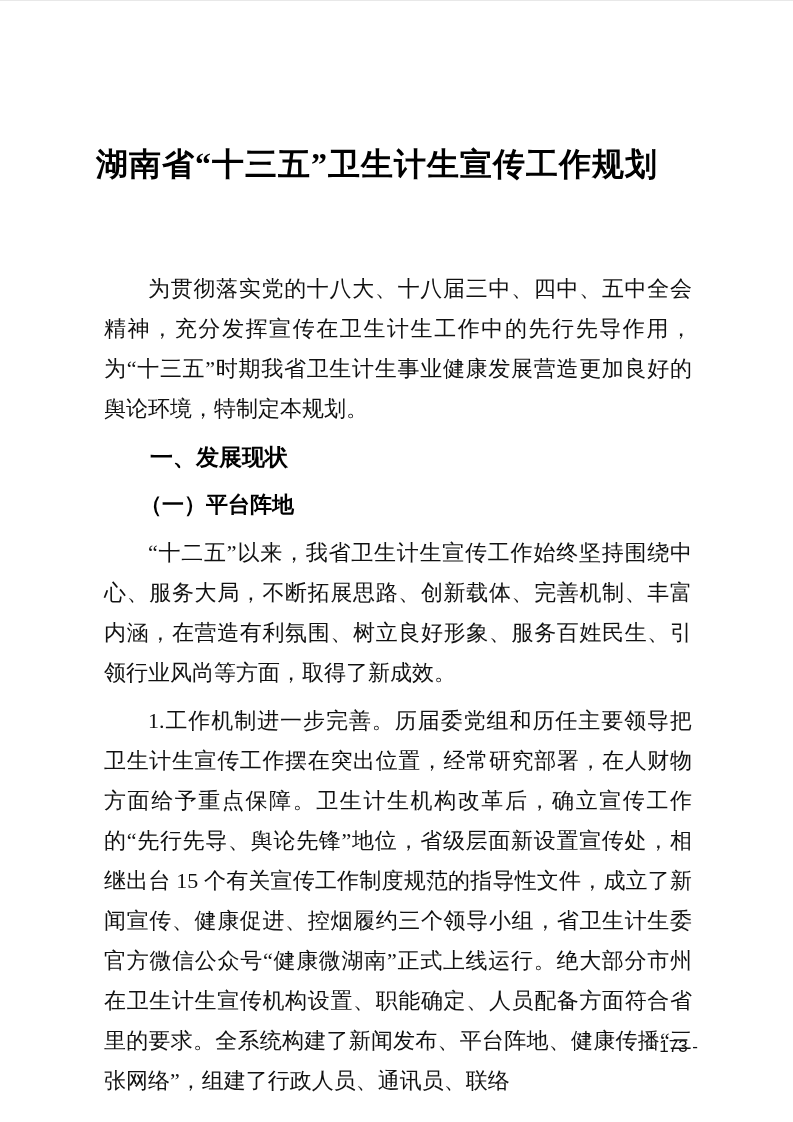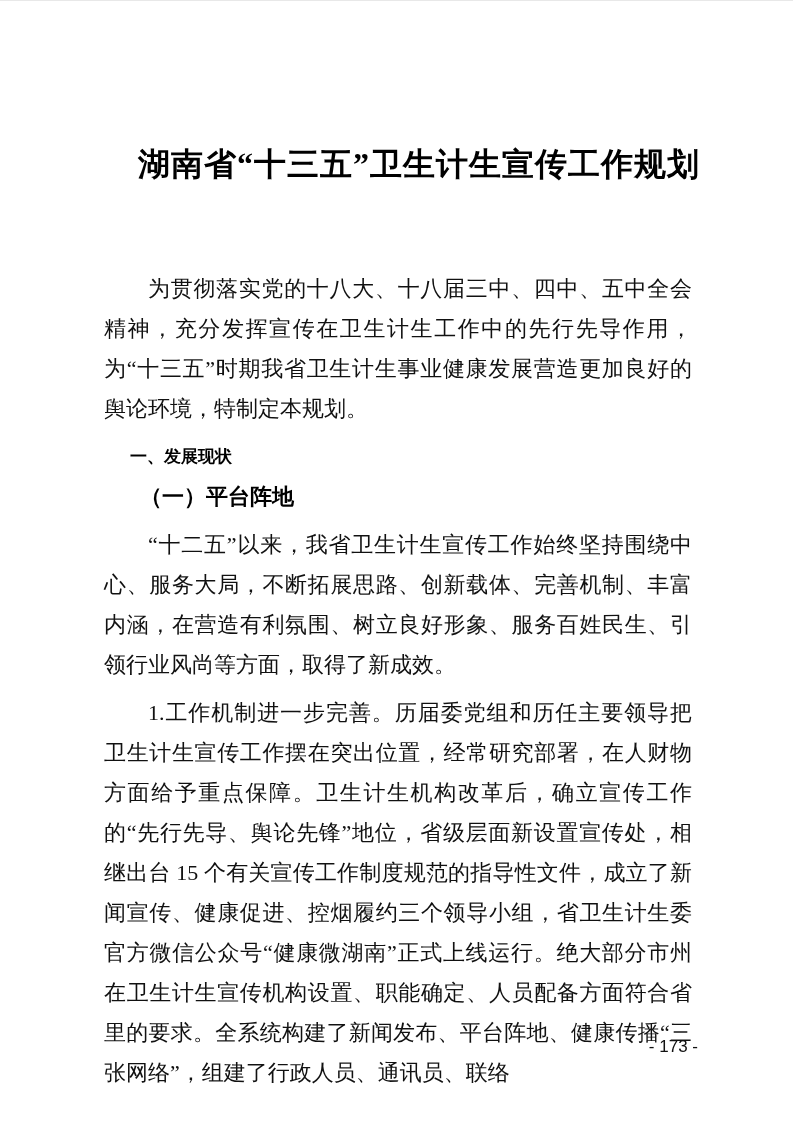--- a/index.html
+++ b/index.html
@@ -21,40 +21,40 @@
     left: 96px;
     top: 0;
     width: 604px;
   }
   .doc-title {
     margin: 140px 0 0 0;
     font-family: "Liberation Serif", "DejaVu Serif", serif;
     font-size: 32px;
     font-weight: bold;
     line-height: 46px;
-    text-align: right;
+    text-align: left;
     letter-spacing: 1px;
     color: #000000;
   }
   .para {
     margin: 8px;
     font-family: "Liberation Serif", "DejaVu Serif", serif;
     font-size: 22px;
     line-height: 40px;
     text-align: justify;
     text-indent: 2em;
     color: #111111;
   }
   .para-first {
     margin-top: 82px;
   }
   .heading-1 {
-    margin: 0;
+    margin: 8px;
     font-family: "Liberation Sans", "DejaVu Sans", sans-serif;
-    font-size: 17px;
+    font-size: 23px;
     font-weight: bold;
     line-height: 40px;
     text-indent: 2em;
     color: #000000;
   }
   .heading-2 {
     margin: 0;
     font-family: "Liberation Serif", "DejaVu Serif", serif;
     font-size: 22px;
     font-weight: 600;

